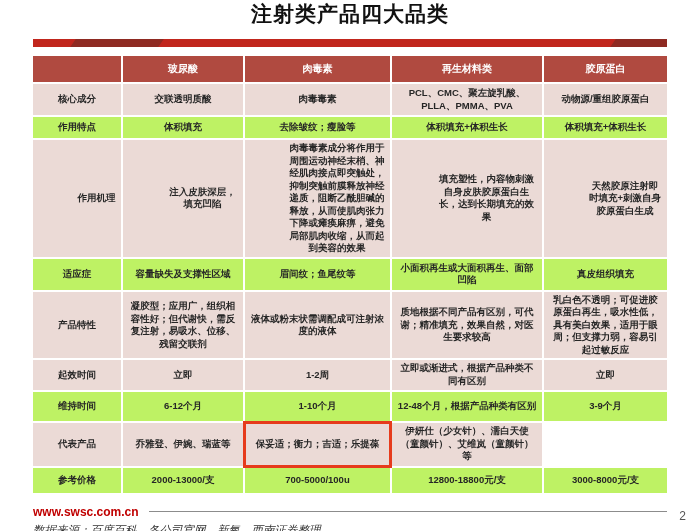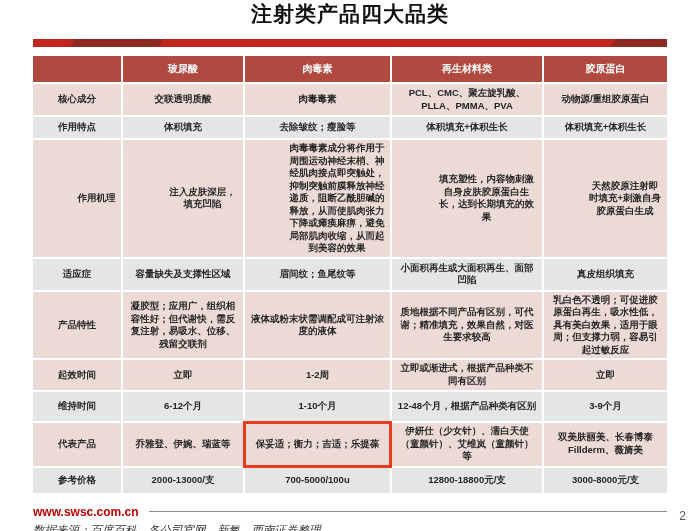--- a/index.html
+++ b/index.html
@@ -9,21 +9,21 @@
 
   .band { position:relative; height:8px; background:#c1261d; margin:11px 33px 9px 33px; overflow:hidden; }
   .band-dark-left { position:absolute; top:0; left:40px; width:88px; height:100%; background:#8e2a22; transform:skewX(-35deg); }
   .band-dark-right { position:absolute; top:0; right:-8px; width:62px; height:100%; background:#8e2a22; transform:skewX(-35deg); }
 
   .table { margin:0 33px; display:flex; flex-direction:column; gap:2px; background:#ffffff; }
   .trow { display:grid; grid-template-columns:88px 120px 145px 150px 123px; gap:2px; }
   .cell { display:flex; align-items:center; justify-content:center; text-align:center; padding:2px 5px; font-size:9.5px; font-weight:bold; color:#262626; line-height:1.32; box-sizing:border-box; position:relative; }
   .trow.header .cell { background:#b04a40; color:#ffffff; font-size:10px; min-height:26px; }
   .trow.dark  .cell { background:#ebdad6; }
-  .trow.light .cell { background:#e5e5e5; }
+  .trow.light .cell { background:#bef264; }
   .r1 .cell { min-height:31px; }
   .r2 .cell { min-height:21px; }
   .r3 .cell { min-height:90px;padding-left:44px; }
   .r4 .cell { min-height:31px; }
   .r5 .cell { min-height:63px; }
   .r6 .cell { min-height:26px; }
   .r7 .cell { min-height:29px; }
   .r8 .cell { min-height:43px; }
   .r9 .cell { min-height:25px; }
 
@@ -110,21 +110,20 @@
     <div class="cell">1-10个月</div>
     <div class="cell">12-48个月，根据产品种类有区别</div>
     <div class="cell">3-9个月</div>
   </div>
 
   <div class="trow dark r8">
     <div class="cell">代表产品</div>
     <div class="cell">乔雅登、伊婉、瑞蓝等</div>
     <div class="cell">保妥适；衡力；吉适；乐提葆<span class="hl-box"></span></div>
     <div class="cell">伊妍仕（少女针）、濡白天使（童颜针）、艾维岚（童颜针）等</div>
-    <div class="cell">双美肤丽美、长春博泰 Fillderm、薇旖美</div>
   </div>
 
   <div class="trow light r9">
     <div class="cell">参考价格</div>
     <div class="cell">2000-13000/支</div>
     <div class="cell">700-5000/100u</div>
     <div class="cell">12800-18800元/支</div>
     <div class="cell">3000-8000元/支</div>
   </div>
 

